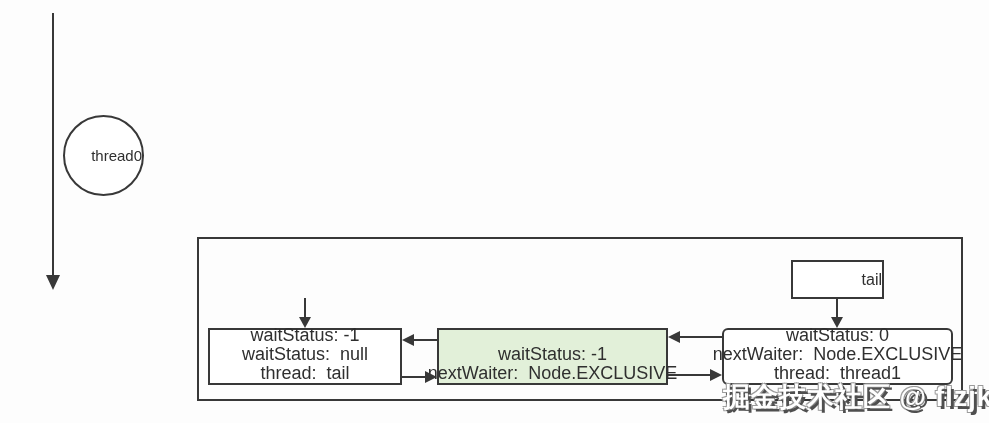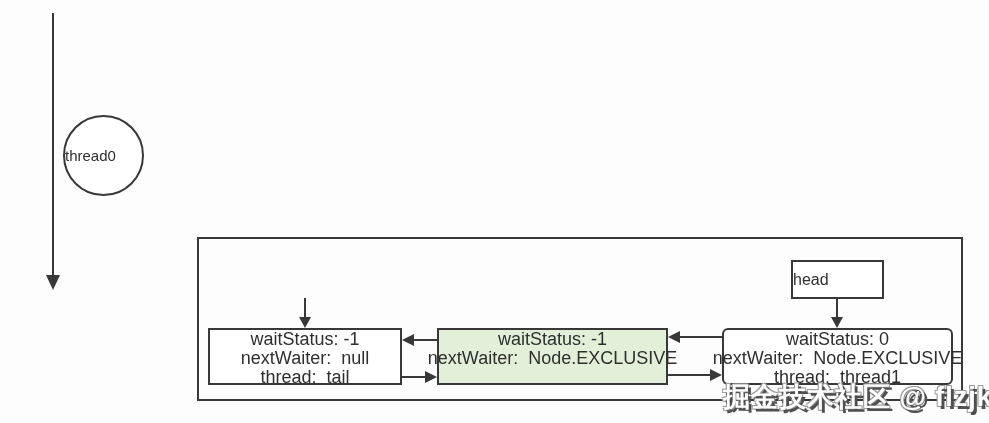--- a/index.html
+++ b/index.html
@@ -4,21 +4,21 @@
 <style>
   html,body { margin:0; padding:0; }
   .canvas {
     position:relative; width:989px; height:423px;
     background:#fdfdfd; overflow:hidden;
     font-family:"Liberation Sans", sans-serif; color:#2f2f2f;
   }
   .box {
     position:absolute; box-sizing:border-box;
     border:2px solid #383838; background:#ffffff;
-    display:flex; align-items:center; justify-content:flex-start;
+    display:flex; align-items:center; justify-content:flex-end;
   }
   .circle { border-radius:50%; font-size:15px; }
   .label-box { font-size:16px; }
   .node { flex-direction:column; font-size:18px; line-height:19px; text-align:center; }
   .node span { white-space:pre; }
   .node.highlight { background:#e2f0d9; }
   .outer { background:transparent; }
   .hline, .vline { position:absolute; background:#383838; }
   .ah { position:absolute; width:0; height:0; }
   .ah.down  { border-left:6px solid transparent; border-right:6px solid transparent; border-top:11px solid #383838; }
@@ -44,29 +44,29 @@
     <span>thread0</span>
   </div>
 
   <div class="box outer" style="left:197px; top:237px; width:766px; height:164px;"></div>
 
 
   <div class="vline" style="left:304px; top:298px; width:2px; height:19px;"></div>
   <div class="ah down" style="left:299px; top:317px;"></div>
 
   <div class="box label-box" style="left:791px; top:260px; width:93px; height:39px;">
-    <span>head</span>
+    <span>tail</span>
   </div>
 
   <div class="vline" style="left:836px; top:299px; width:2px; height:18px;"></div>
   <div class="ah down" style="left:831px; top:317px;"></div>
 
   <div class="box node" style="left:208px; top:328px; width:194px; height:57px;">
     <span>waitStatus: -1</span>
-    <span>nextWaiter:  null</span>
+    <span>waitStatus:  null</span>
     <span>thread:  tail</span>
   </div>
 
   <div class="box node highlight" style="left:437px; top:328px; width:231px; height:57px;">
     <span>waitStatus: -1</span>
     <span>nextWaiter:  Node.EXCLUSIVE</span>
   </div>
 
   <div class="box node" style="left:722px; top:328px; width:231px; height:57px;border-radius:6px;">
     <span>waitStatus: 0</span>

